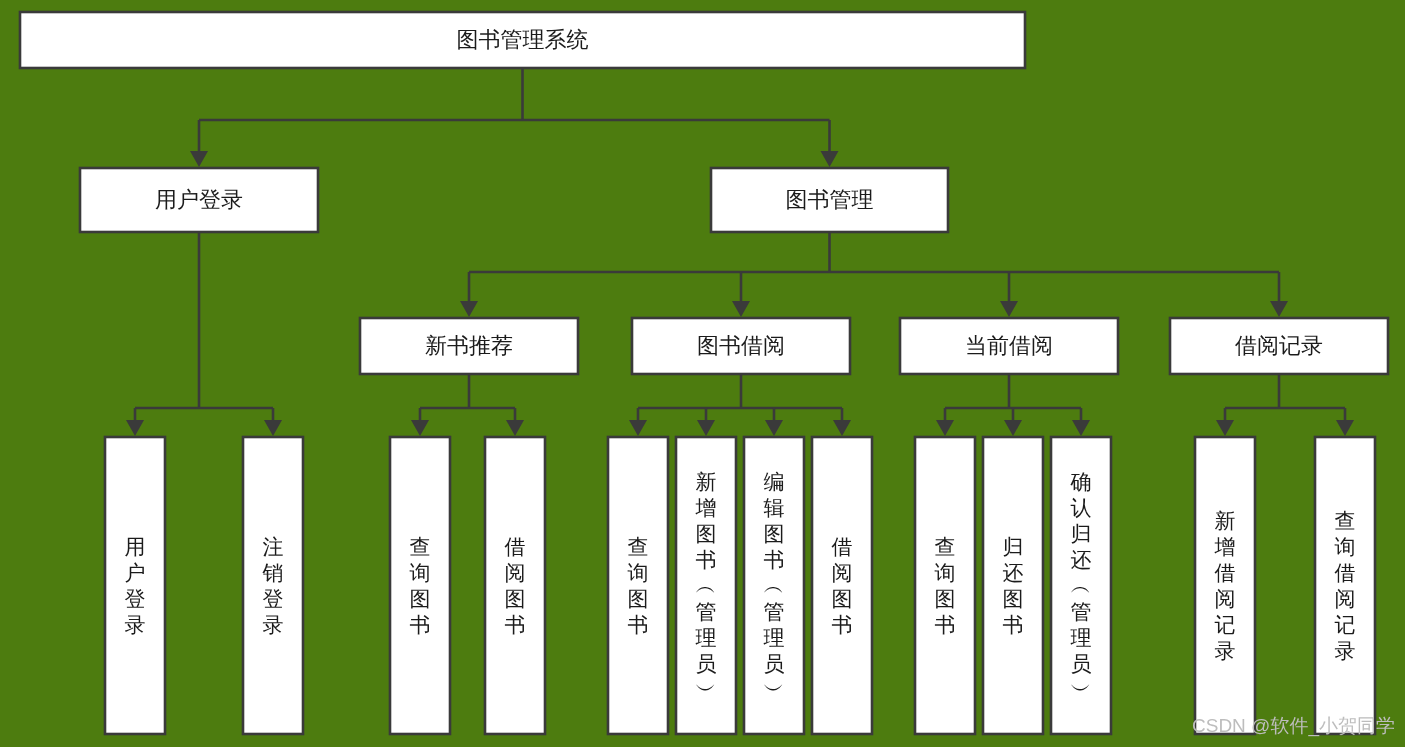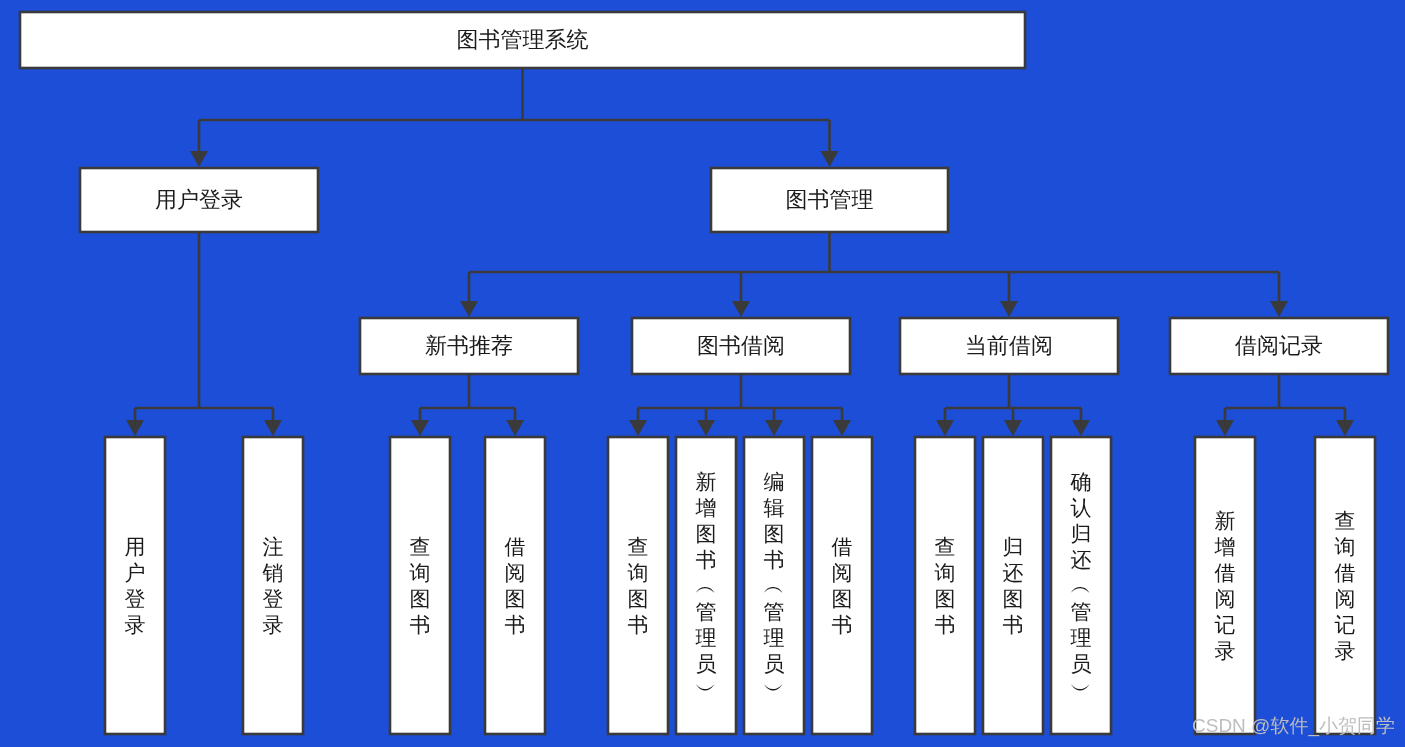--- a/index.html
+++ b/index.html
@@ -10,21 +10,21 @@
   body {
     width: 1405px;
     height: 747px;
     font-family: "Liberation Sans", "DejaVu Sans", sans-serif;
     overflow: hidden;
   }
   #diagram-root {
     position: relative;
     width: 1405px;
     height: 747px;
-    background: #1d4ed8;
+    background: #4d7c0f;
   }
   svg.diagram-canvas {
     position: absolute;
     left: 0;
     top: 0;
     width: 1405px;
     height: 747px;
   }
   .node-box {
     fill: #ffffff;

